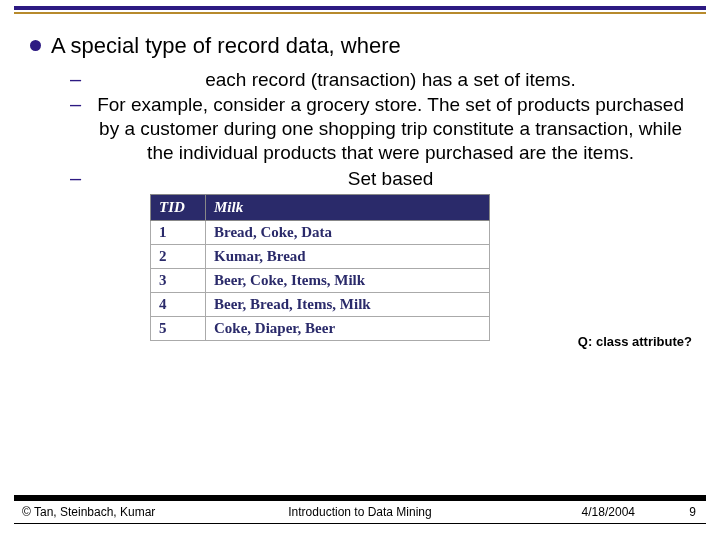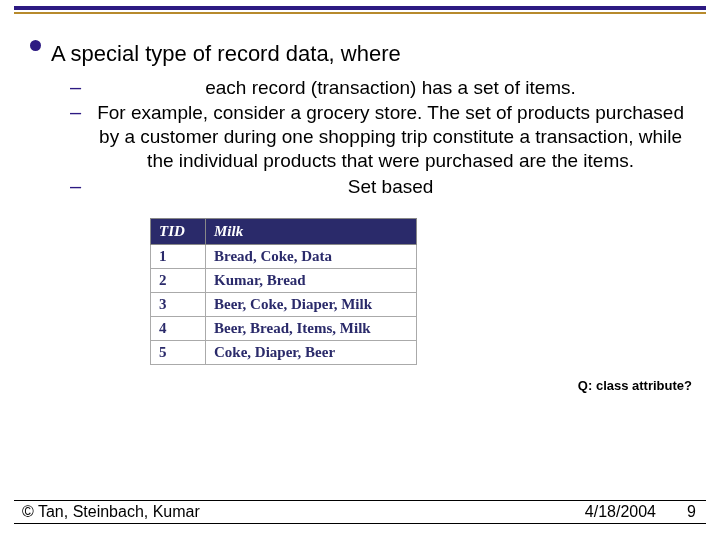--- a/index.html
+++ b/index.html
@@ -48,43 +48,42 @@
     width: 11px;
     height: 11px;
     border-radius: 50%;
     background: #2d1a82;
     flex: 0 0 auto;
     margin-top: 8px;
   }
   .bullet-text {
     flex: 1 1 auto;
     line-height: 1.25;
-    margin-top: 8px;
   }
   .sublist {
     margin: 8px 0 0 40px;
     font-size: 19px;
   }
   .sub-row {
     display: flex;
     align-items: flex-start;
     gap: 10px;
     margin: 2px 0;
     line-height: 1.25;
   }
   .dash {
     color: #2d1a82;
     flex: 0 0 auto;
     font-size: 20px;
     line-height: 1.1;
   }
   .sub-text { flex: 1 1 auto; text-align: center; }
   .table-wrap {
-    margin: 20px 0 0 120px;
-    width: 267px;
+    margin: 4px 0 0 120px;
+    width: 340px;
   }
   table.tx {
     border-collapse: collapse;
     width: 100%;
     font-family: "Times New Roman", Times, serif;
     font-size: 15px;
   }
   table.tx th {
     background: #2a2a6a;
     color: #fff;
@@ -101,37 +100,36 @@
     color: #2a2a6a;
     background: #fff;
   }
   table.tx td.tid { width: 38px; }
   .q-note {
     position: absolute;
     right: 28px;
     top: 328px;
     font-size: 13px;
     font-weight: bold;
-    margin-top: 44px;
   }
   .footer {
     position: absolute;
     left: 14px;
     right: 14px;
     bottom: 22px;
     height: 22px;
-    border-top: 1px solid #000000;
+    border-top: 6px solid #000000;
     border-bottom: 1px solid #000;
     display: flex;
     align-items: center;
-    font-size: 16px;
+    font-size: 12px;
   }
   .footer .f-left  { position: absolute; left: 8px; }
   .footer .f-mid   { position: absolute; left: 0; right: 0; text-align: center; }
-  .footer .f-date  { position: absolute; right: 50px; }
+  .footer .f-date  { position: absolute; right: 71px; }
   .footer .f-page  { position: absolute; right: 10px; }
 </style>
 </head>
 <body>
 
 <div class="slide">
 
   <div class="rule1"></div>
   <div class="rule2"></div>
 
@@ -168,36 +166,37 @@
           <tr>
             <td class="tid">1</td>
             <td>Bread, Coke, Data</td>
           </tr>
           <tr>
             <td class="tid">2</td>
             <td>Kumar, Bread</td>
           </tr>
           <tr>
             <td class="tid">3</td>
-            <td>Beer, Coke, Diaper, Milk</td>
+            <td>Beer, Coke, Items, Milk</td>
           </tr>
           <tr>
             <td class="tid">4</td>
             <td>Beer, Bread, Items, Milk</td>
           </tr>
           <tr>
             <td class="tid">5</td>
             <td>Coke, Diaper, Beer</td>
           </tr>
         </tbody>
       </table>
     </div>
   </div>
 
   <div class="q-note">Q: class attribute?</div>
 
   <div class="footer">
     <span class="f-left">© Tan, Steinbach, Kumar</span>
+    <span class="f-mid">Introduction to Data Mining</span>
     <span class="f-date">4/18/2004</span>
     <span class="f-page">9</span>
   </div>
 
 </div>
 
 </body></html>

